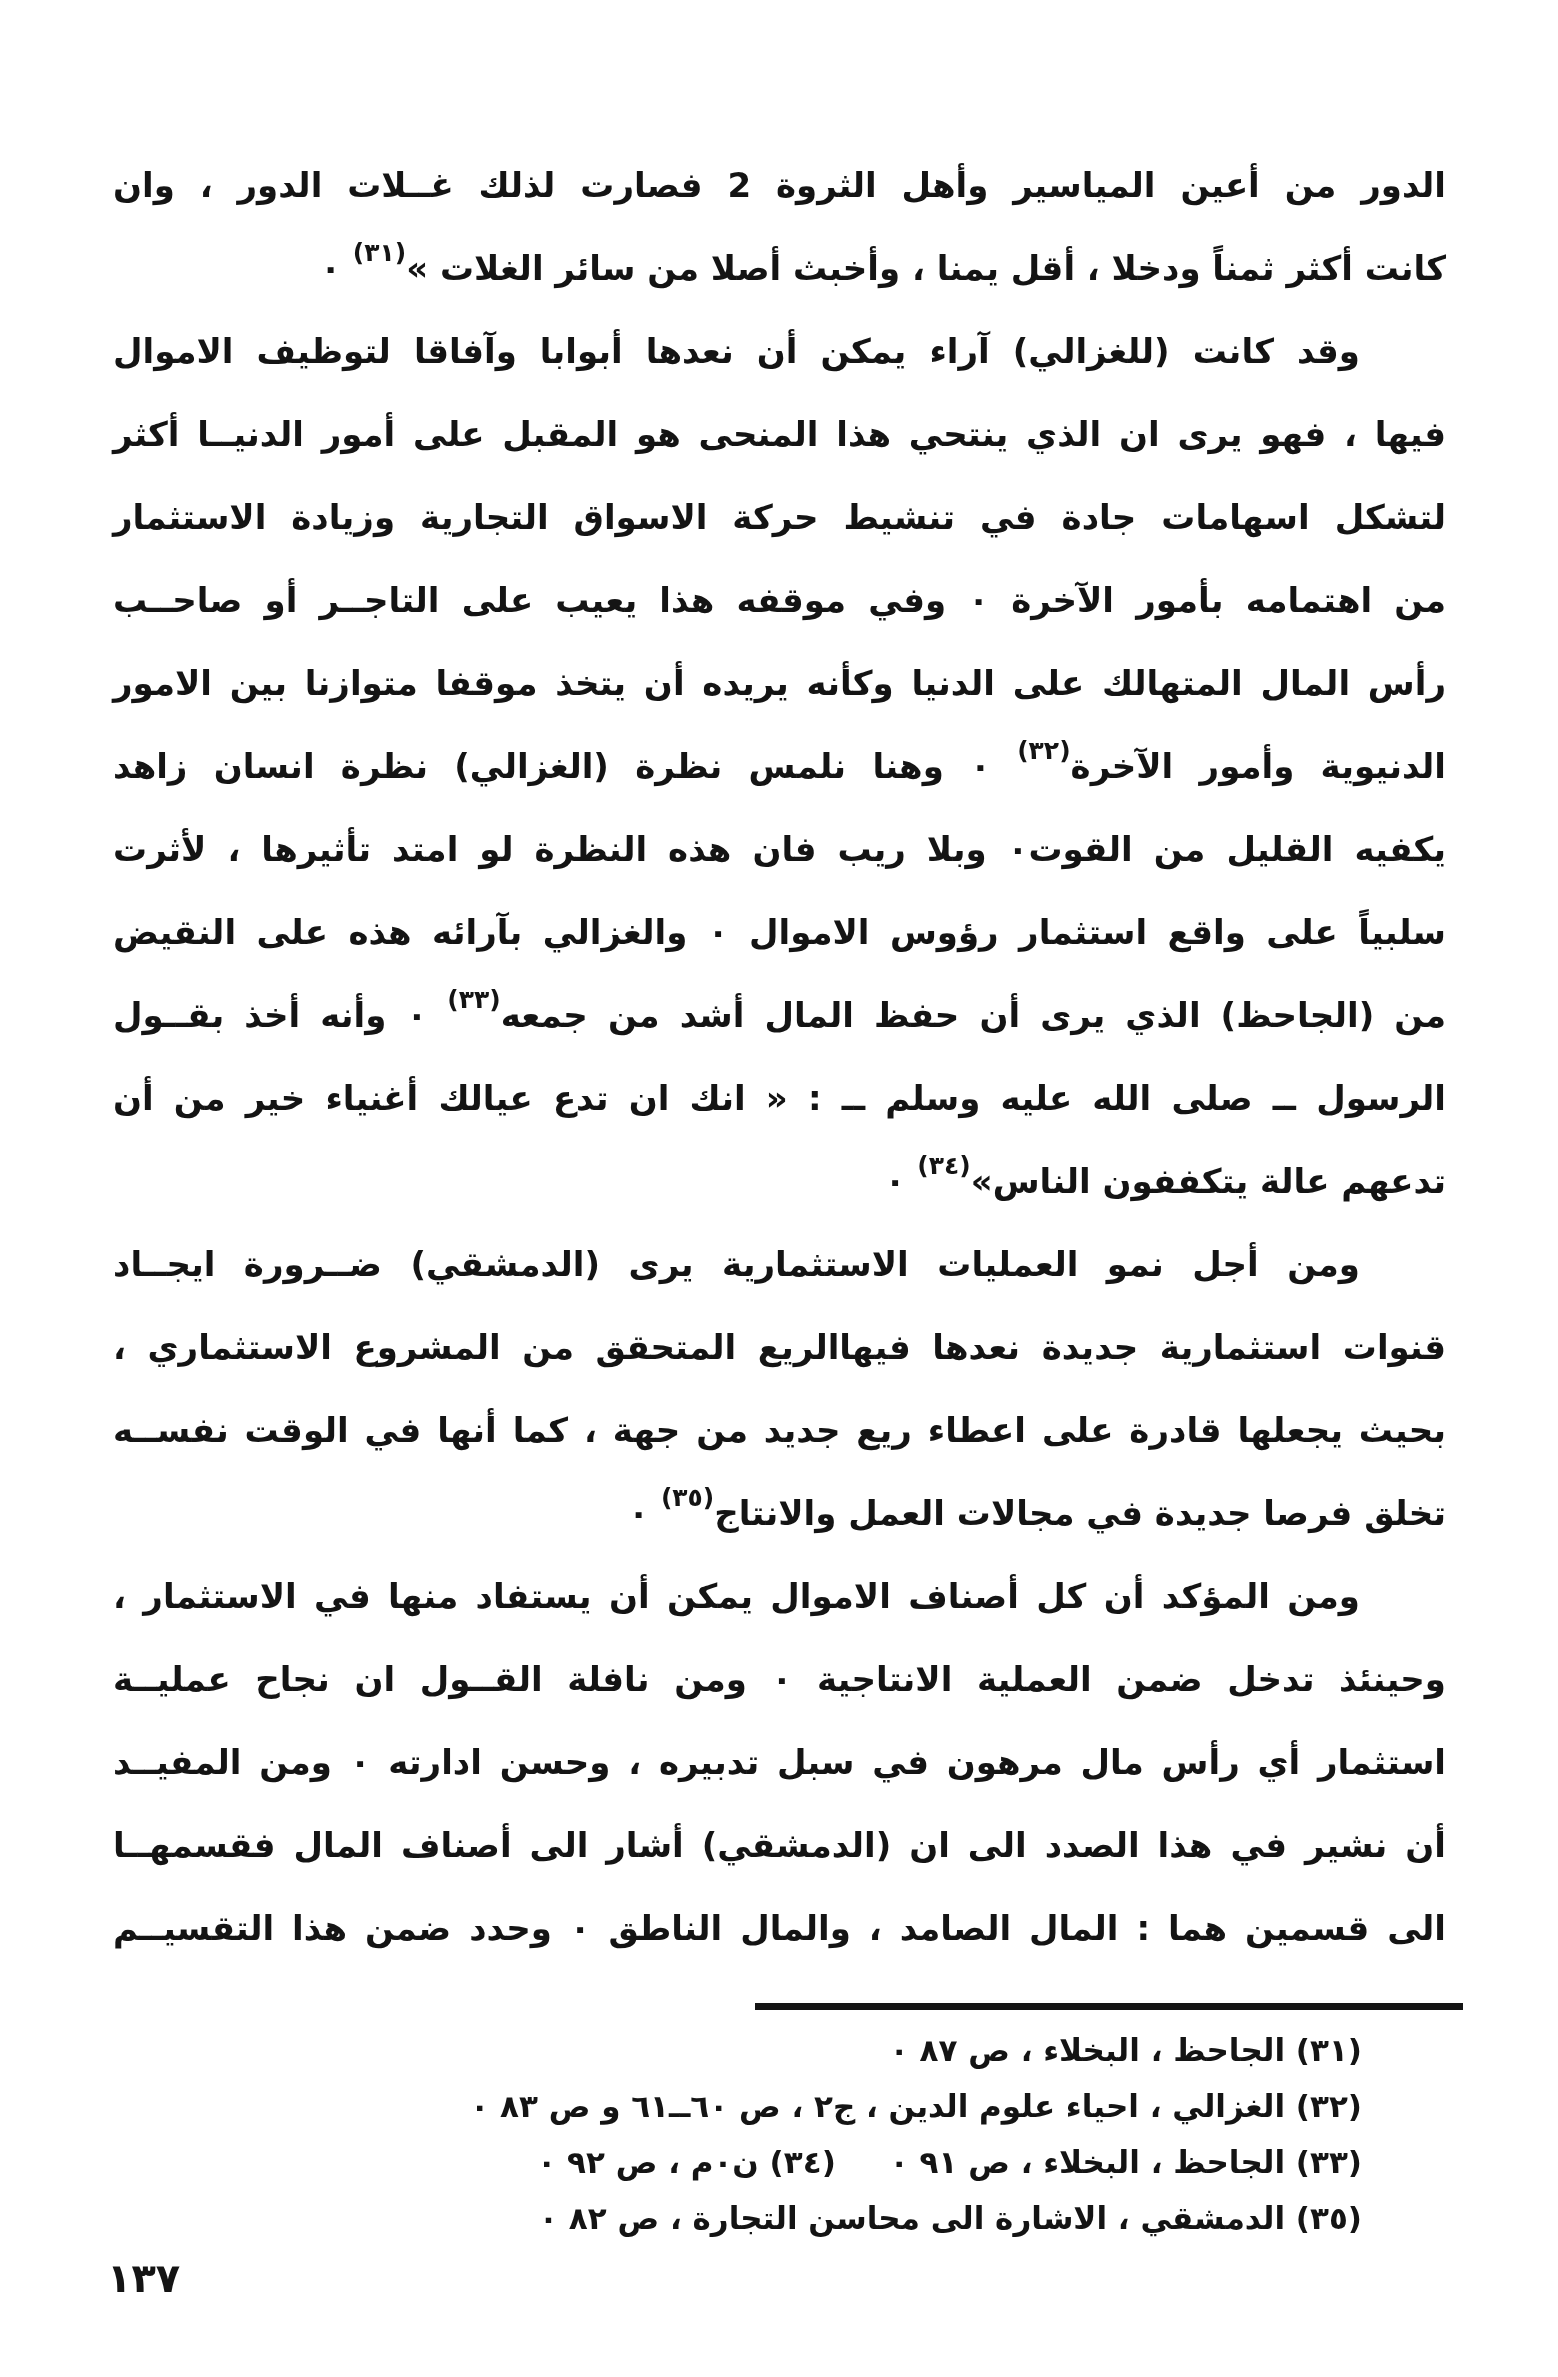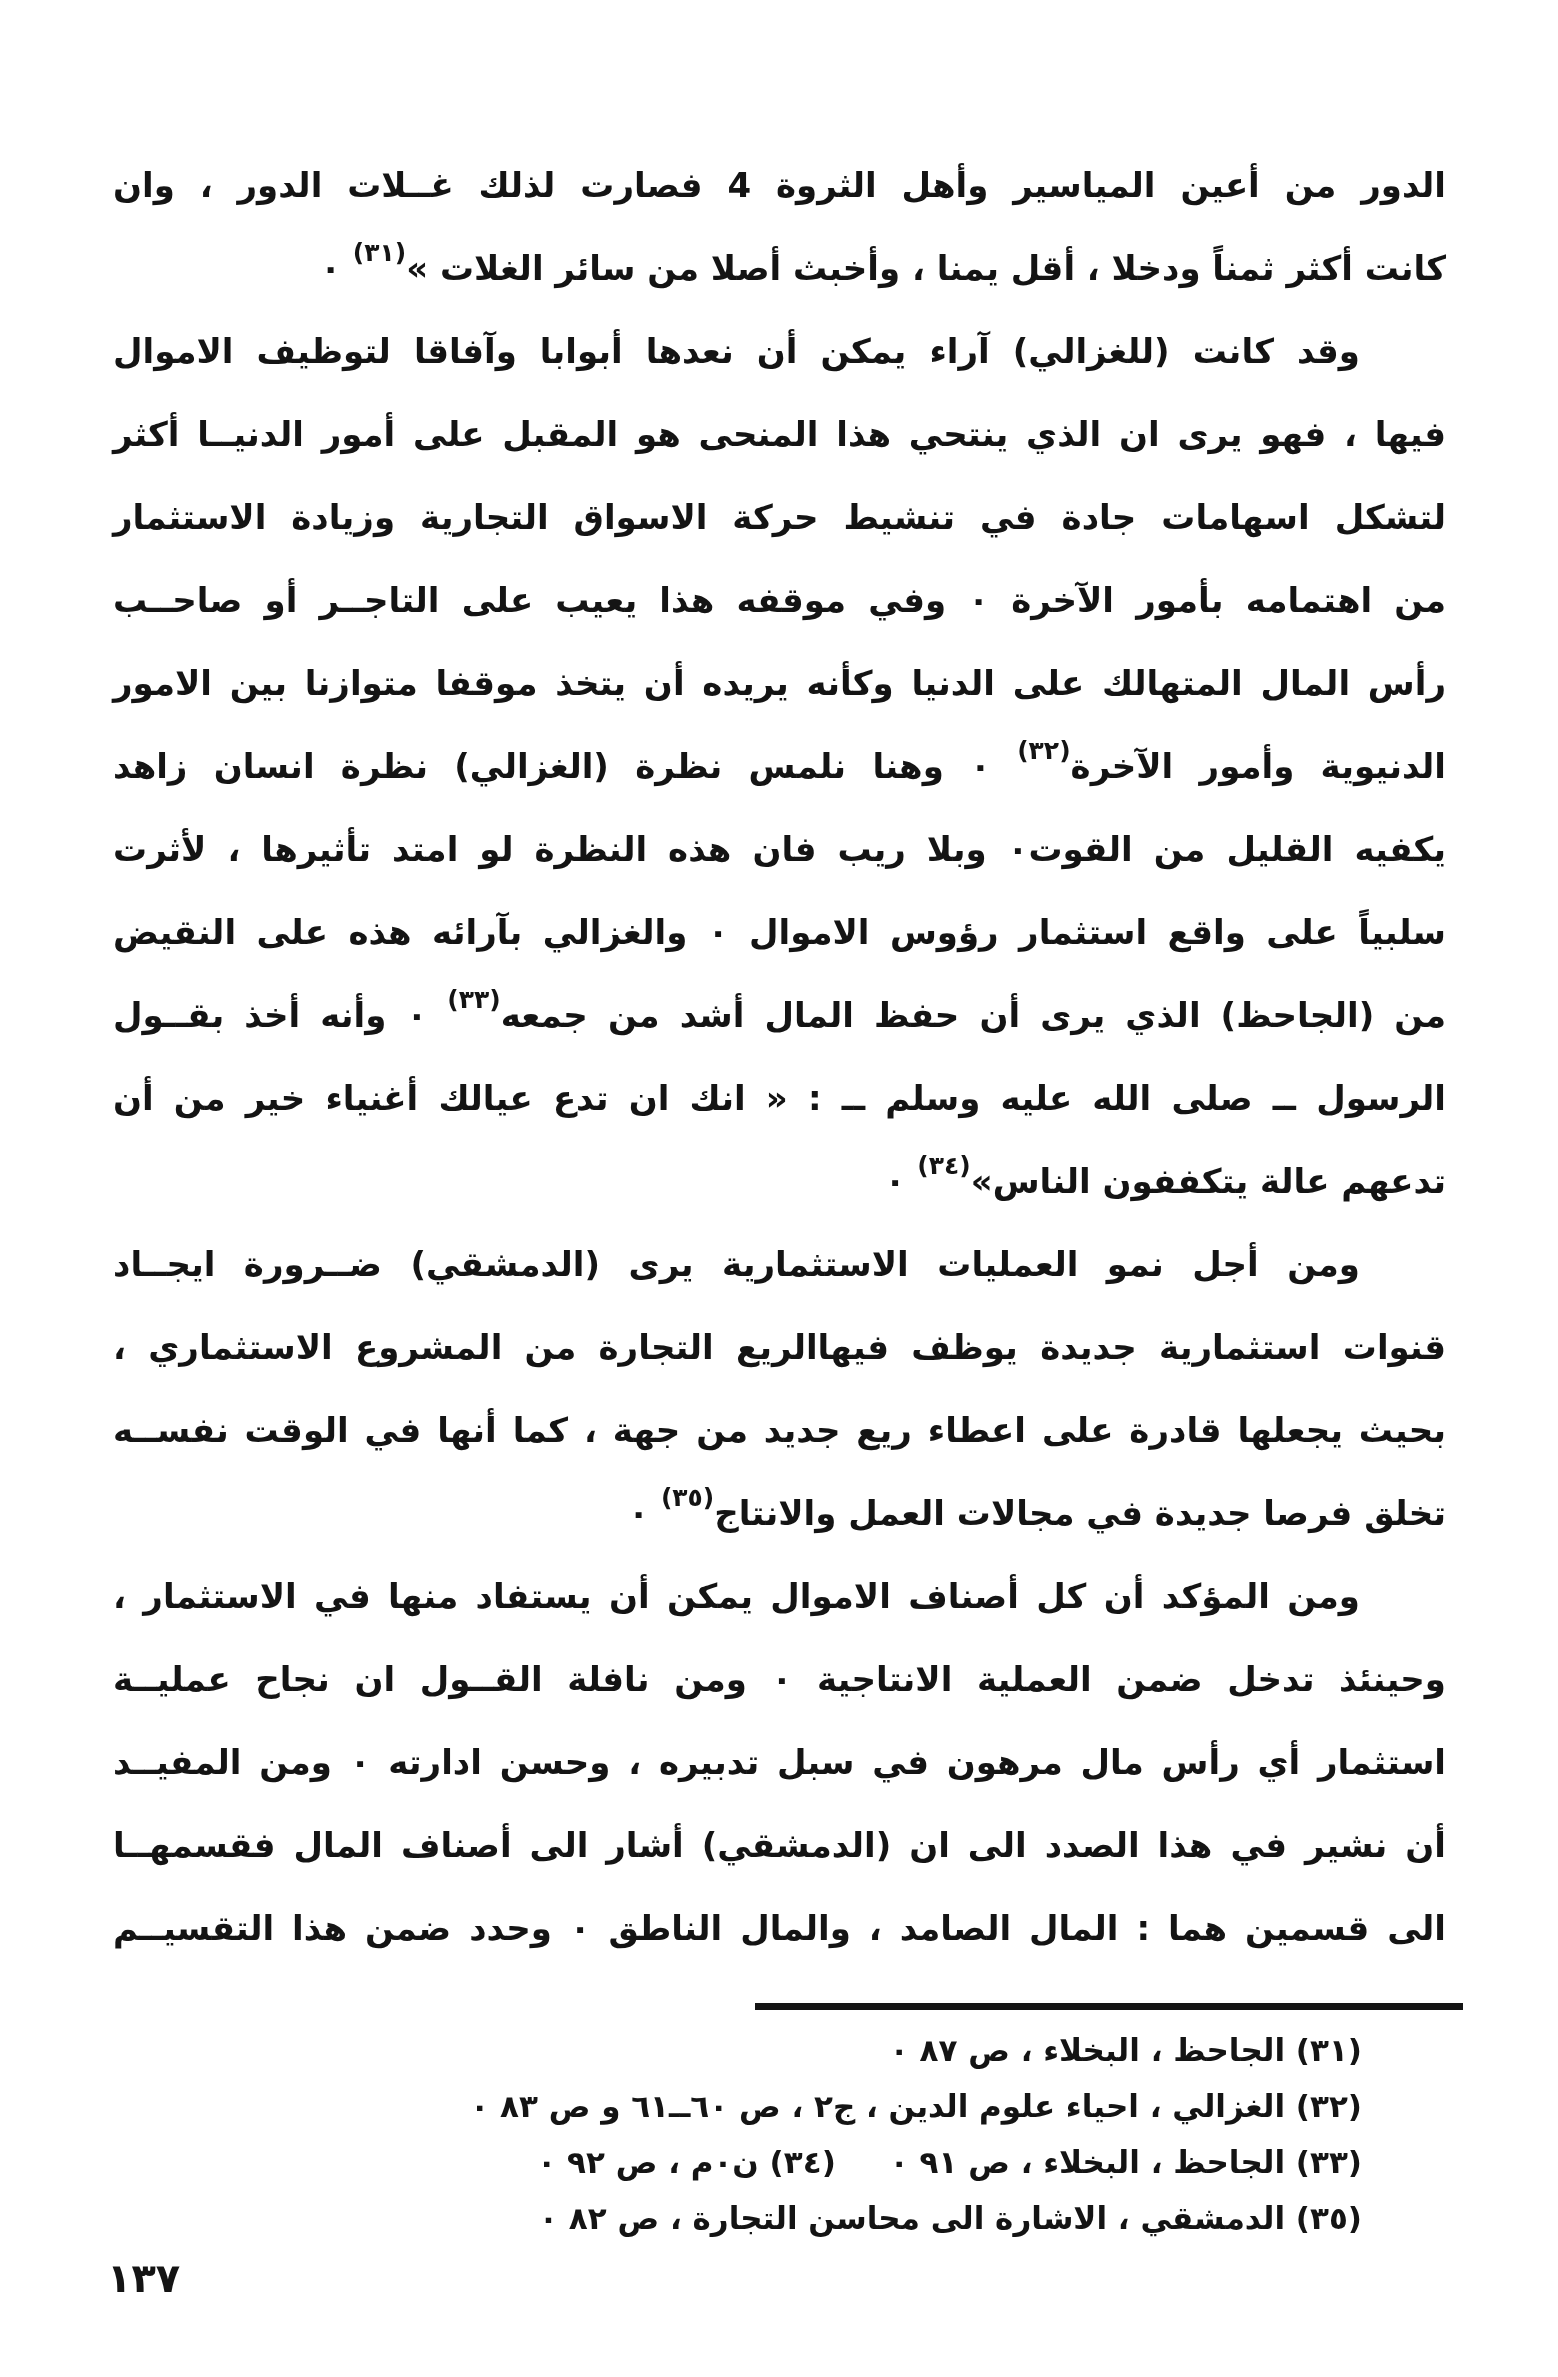--- a/index.html
+++ b/index.html
@@ -63,35 +63,35 @@
     direction: rtl;
     font-size: 40px;
     font-weight: 700;
   }
 </style>
 </head>
 <body>
 
 <div class="page">
   <main class="body-text">
-      <div class="line just"><span>الدور من أعين المياسير وأهل الثروة 4 فصارت لذلك غــلات الدور ، وان</span></div>
+      <div class="line just"><span>الدور من أعين المياسير وأهل الثروة 2 فصارت لذلك غــلات الدور ، وان</span></div>
       <div class="line"><span>كانت أكثر ثمناً ودخلا ، أقل يمنا ، وأخبث أصلا من سائر الغلات »</span><span class="sup">(٣١)</span><span> ٠</span></div>
       <div class="line just indent"><span>وقد كانت (للغزالي) آراء يمكن أن نعدها أبوابا وآفاقا لتوظيف الاموال</span></div>
       <div class="line just"><span>فيها ، فهو يرى ان الذي ينتحي هذا المنحى هو المقبل على أمور الدنيــا أكثر</span></div>
       <div class="line just"><span>لتشكل اسهامات جادة في تنشيط حركة الاسواق التجارية وزيادة الاستثمار</span></div>
       <div class="line just"><span>من اهتمامه بأمور الآخرة ٠ وفي موقفه هذا يعيب على التاجــر أو صاحــب</span></div>
       <div class="line just"><span>رأس المال المتهالك على الدنيا وكأنه يريده أن يتخذ موقفا متوازنا بين الامور</span></div>
       <div class="line just"><span>الدنيوية وأمور الآخرة</span><span class="sup">(٣٢)</span><span> ٠ وهنا نلمس نظرة (الغزالي) نظرة انسان زاهد</span></div>
       <div class="line just"><span>يكفيه القليل من القوت٠ وبلا ريب فان هذه النظرة لو امتد تأثيرها ، لأثرت</span></div>
       <div class="line just"><span>سلبياً على واقع استثمار رؤوس الاموال ٠ والغزالي بآرائه هذه على النقيض</span></div>
       <div class="line just"><span>من (الجاحظ) الذي يرى أن حفظ المال أشد من جمعه</span><span class="sup">(٣٣)</span><span> ٠ وأنه أخذ بقــول</span></div>
       <div class="line just"><span>الرسول ــ صلى الله عليه وسلم ــ : « انك ان تدع عيالك أغنياء خير من أن</span></div>
       <div class="line"><span>تدعهم عالة يتكففون الناس»</span><span class="sup">(٣٤)</span><span> ٠</span></div>
       <div class="line just indent"><span>ومن أجل نمو العمليات الاستثمارية يرى (الدمشقي) ضــرورة ايجــاد</span></div>
-      <div class="line just"><span>قنوات استثمارية جديدة يوظف فيهاالريع التجارة من المشروع الاستثماري ،</span></div>
+      <div class="line just"><span>قنوات استثمارية جديدة نعدها فيهاالريع المتحقق من المشروع الاستثماري ،</span></div>
       <div class="line just"><span>بحيث يجعلها قادرة على اعطاء ريع جديد من جهة ، كما أنها في الوقت نفســه</span></div>
       <div class="line"><span>تخلق فرصا جديدة في مجالات العمل والانتاج</span><span class="sup">(٣٥)</span><span> ٠</span></div>
       <div class="line just indent"><span>ومن المؤكد أن كل أصناف الاموال يمكن أن يستفاد منها في الاستثمار ،</span></div>
       <div class="line just"><span>وحينئذ تدخل ضمن العملية الانتاجية ٠ ومن نافلة القــول ان نجاح عمليــة</span></div>
       <div class="line just"><span>استثمار أي رأس مال مرهون في سبل تدبيره ، وحسن ادارته ٠ ومن المفيــد</span></div>
       <div class="line just"><span>أن نشير في هذا الصدد الى ان (الدمشقي) أشار الى أصناف المال فقسمهــا</span></div>
       <div class="line just"><span>الى قسمين هما : المال الصامد ، والمال الناطق ٠ وحدد ضمن هذا التقسيــم</span></div>
     </main>
   <div class="footnote-sep"></div>
   <section class="footnotes">

